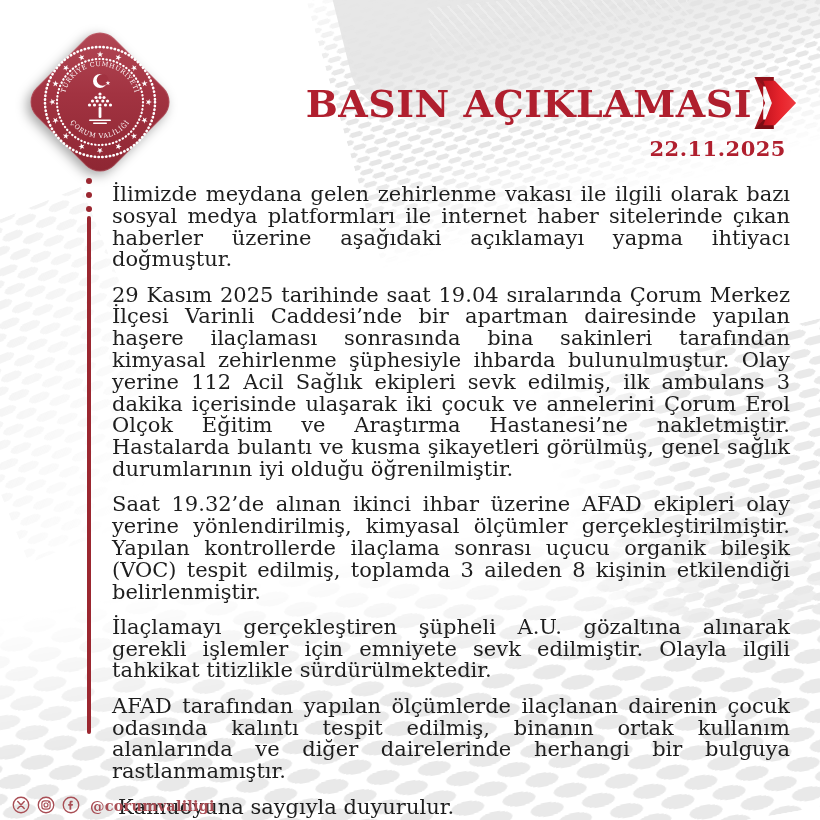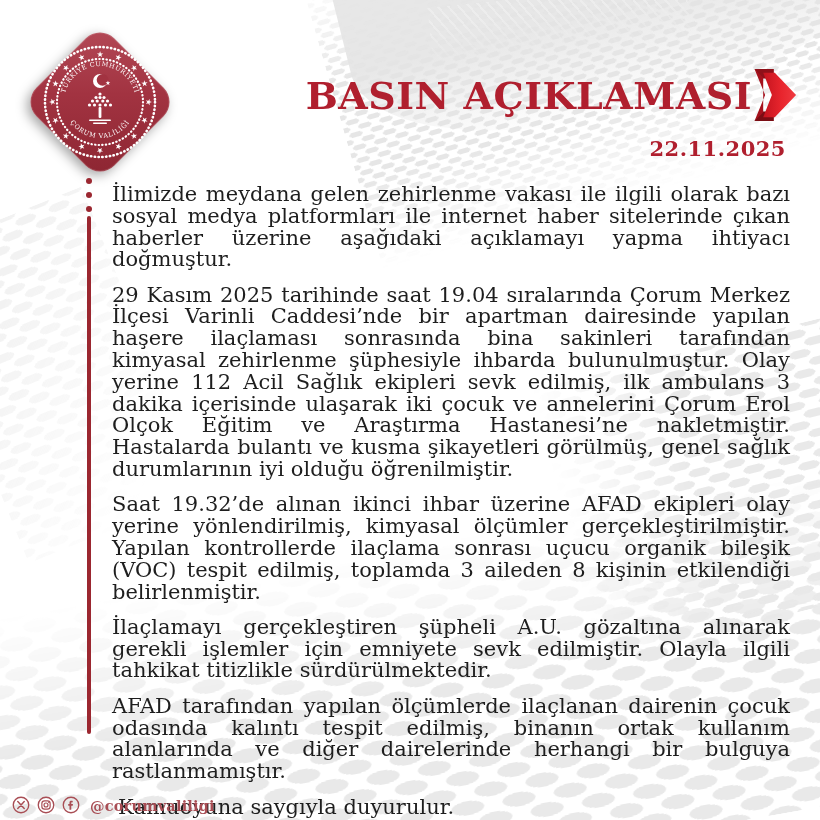--- a/index.html
+++ b/index.html
@@ -99,21 +99,21 @@
   .lead-dots{position:absolute;left:85px;top:178px;width:8px;height:34px;
     display:flex;flex-direction:column;justify-content:space-between;align-items:center;}
   .lead-dots i{width:6px;height:6px;border-radius:50%;background:var(--rule-red);}
   .red-rule{
     position:absolute;left:87px;top:216px;width:4px;height:518px;
     background:var(--rule-red);border-radius:3px;
   }
   
   .header{position:absolute;top:66px;left:0;width:820px;}
   .title-row{
-    position:absolute;right:22px;top:0;
+    position:absolute;right:22px;top:8px;
     display:flex;align-items:center;
   }
   .press-title{
     font-family:"DejaVu Serif","Liberation Serif",serif;
     font-weight:700;
     font-size:38px;
     letter-spacing:.5px;
     color:var(--title-red);
     white-space:nowrap;
     position:relative;z-index:2;

